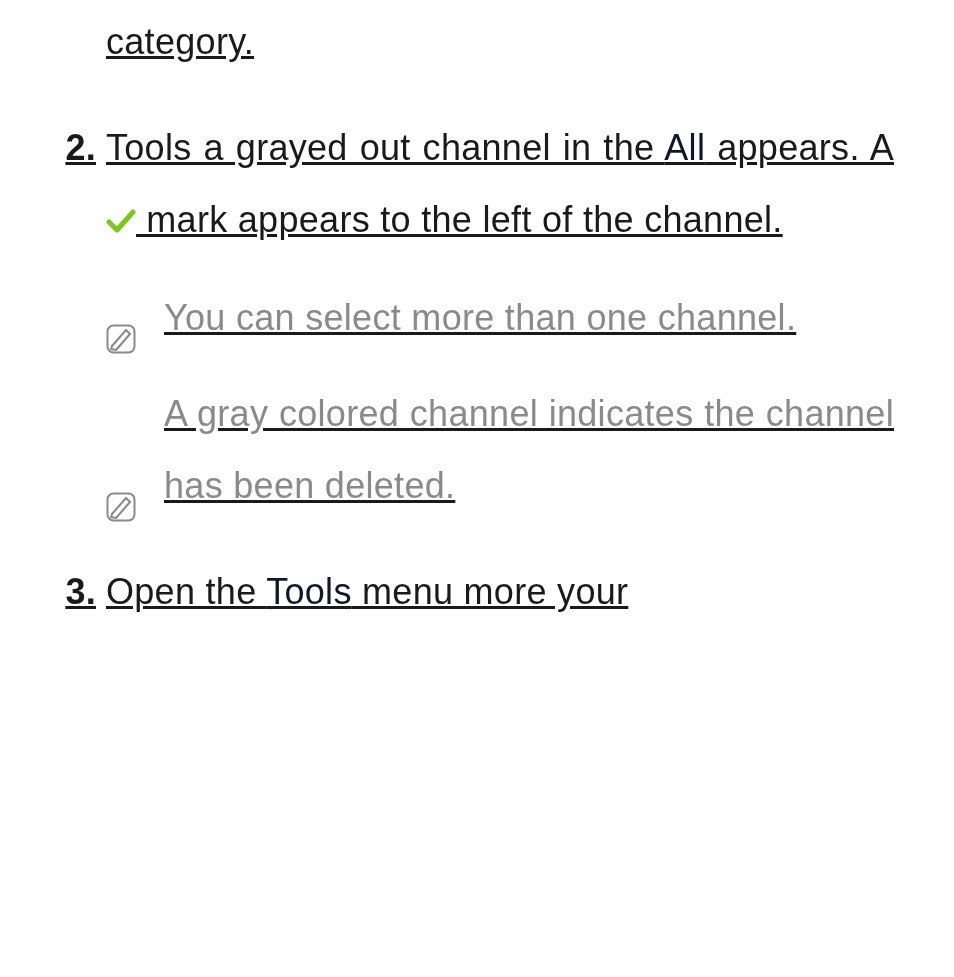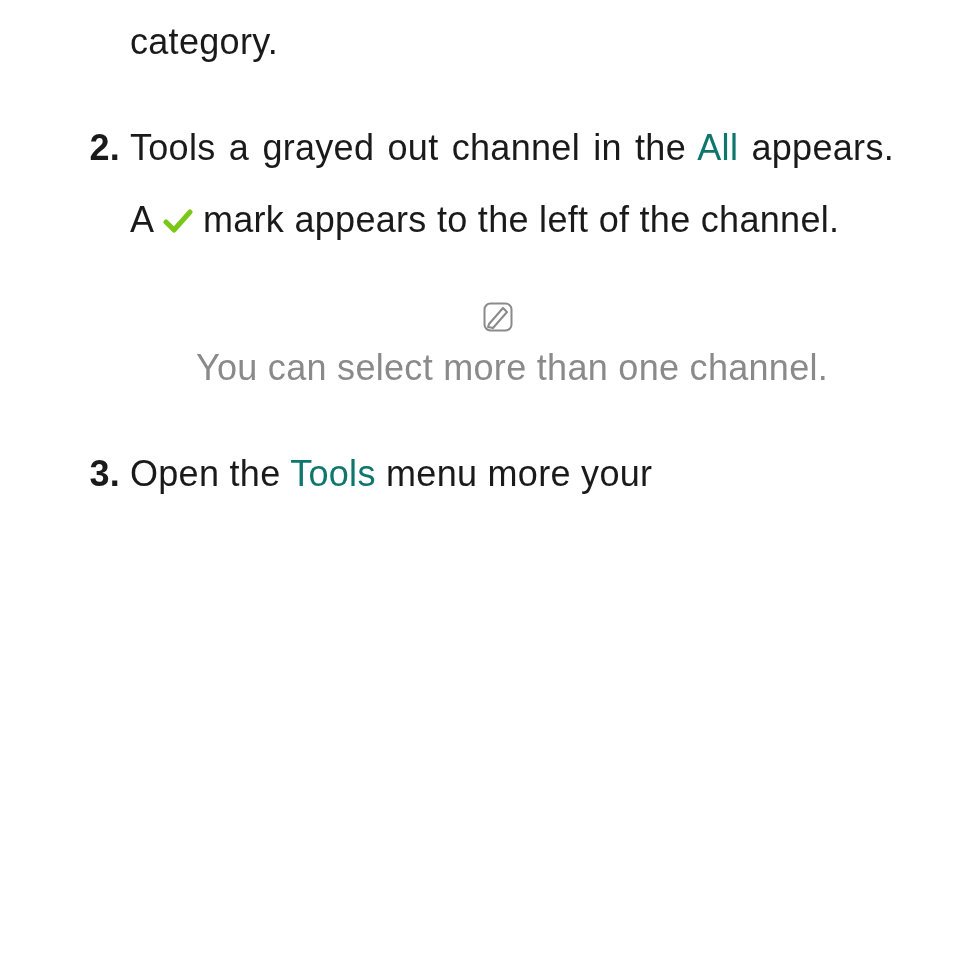--- a/index.html
+++ b/index.html
@@ -7,55 +7,55 @@
     padding: 0;
     width: 954px;
     height: 977px;
     background: #ffffff;
     font-family: Arial, Helvetica, sans-serif;
     color: #1a1a1a;
     overflow: hidden;
   }
   .page {
     box-sizing: border-box;
-    padding: 0 60px 0 64px;
+    padding: 0 60px 0 40px;
     font-size: 36px;
     line-height: 2.0;
     letter-spacing: 0.3px;
+    text-decoration: underline;
   }
   .step {
     display: flex;
     align-items: flex-start;
     margin-top: 8px;
   }
   .step-number {
     min-width: 56px;
     font-weight: 700;
     text-align: right;
     padding-right: 10px;
   }
   .step-body {
     flex: 1;
     text-align: justify;
   }
   .fragment { color: #1a1a1a; }
-  .link-blue { color: #0f766e; margin-top: 20px; }
+  .link-blue { color: #0f172a; margin-top: 20px; }
   .check-icon {
     display: inline-block;
     vertical-align: -2px;
   }
   .notes {
     margin-left: 66px;
   }
   .note {
     display: flex;
-    align-items: center;
+    align-items: flex-end;
     color: #8a8a8a;
     margin-top: 24px;
-    flex-direction: column;
   }
   .note-icon {
     min-width: 58px;
     display: flex;
     align-items: flex-start;
     justify-content: flex-start;
     padding-top: 20px;
   }
   .note-body {
     flex: 1;
@@ -95,20 +95,31 @@
           <rect x="1.5" y="1.5" width="27" height="27" rx="6" ry="6" fill="none" stroke="#8a8a8a" stroke-width="2"></rect>
           <path d="M6 22 L20 6 L24 10 L10 26 L5 25 Z" fill="none" stroke="#8a8a8a" stroke-width="2" stroke-linejoin="round"></path>
         </svg>
       </div>
       <div class="note-body">
         <span class="fragment">You can select more than one channel.</span>
       </div>
     </div>
 
 
+    <div class="note">
+      <div class="note-icon">
+        <svg class="noteicon" width="30" height="30" viewBox="0 0 30 30">
+          <rect x="1.5" y="1.5" width="27" height="27" rx="6" ry="6" fill="none" stroke="#8a8a8a" stroke-width="2"></rect>
+          <path d="M6 22 L20 6 L24 10 L10 26 L5 25 Z" fill="none" stroke="#8a8a8a" stroke-width="2" stroke-linejoin="round"></path>
+        </svg>
+      </div>
+      <div class="note-body">
+        <span class="fragment">A gray colored channel indicates the channel has been deleted.</span>
+      </div>
+    </div>
 
   </div>
 
   <div class="step" style="margin-top:34px;">
     <div class="step-number">3.</div>
     <div class="step-body">
       <span class="fragment">Open the </span><span class="link-blue">Tools</span><span class="fragment"> menu more your</span>
     </div>
   </div>
 

